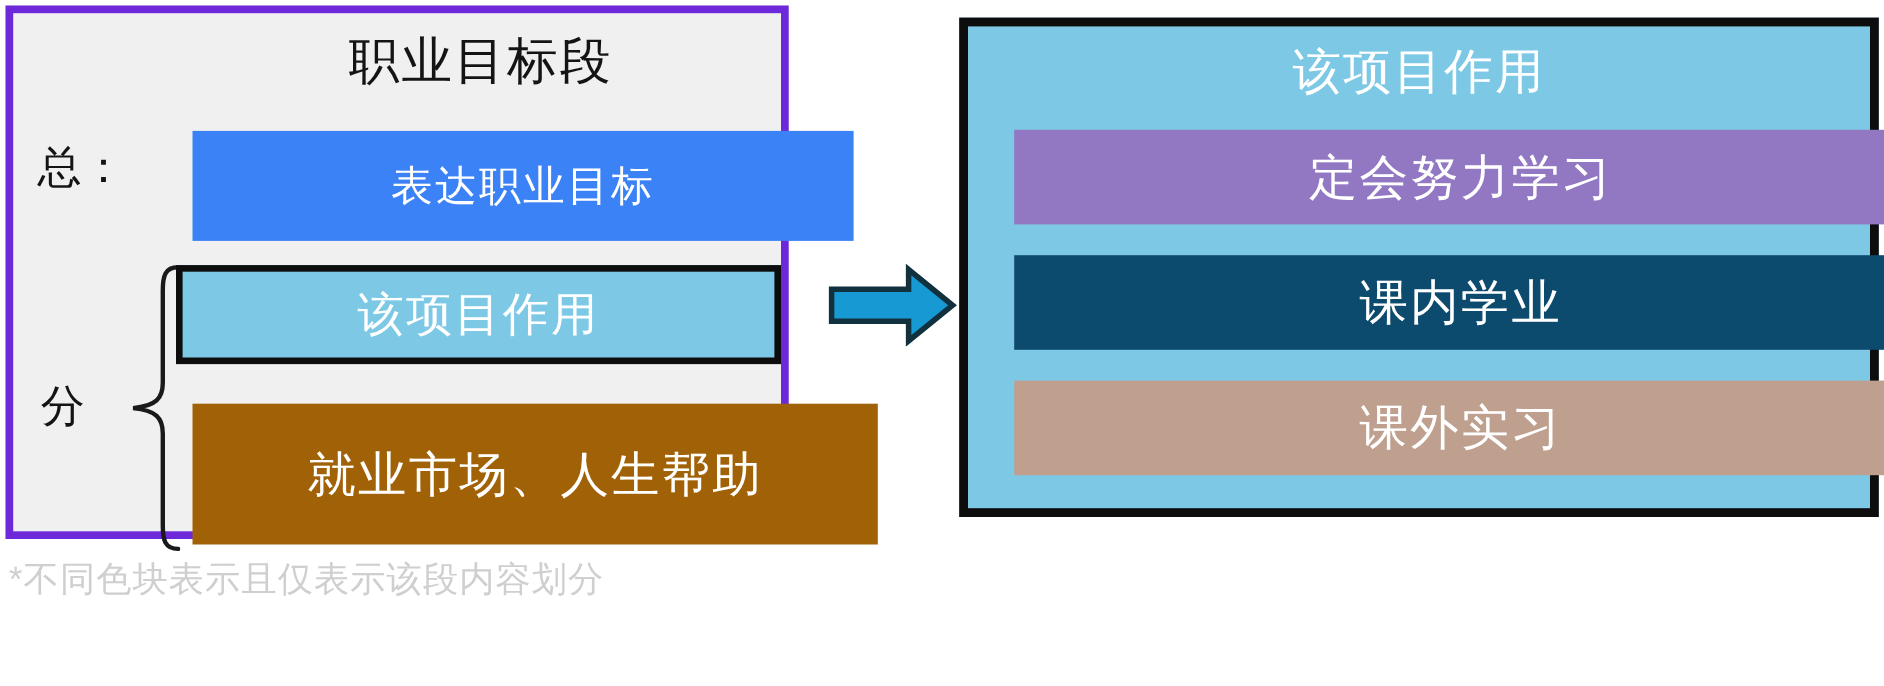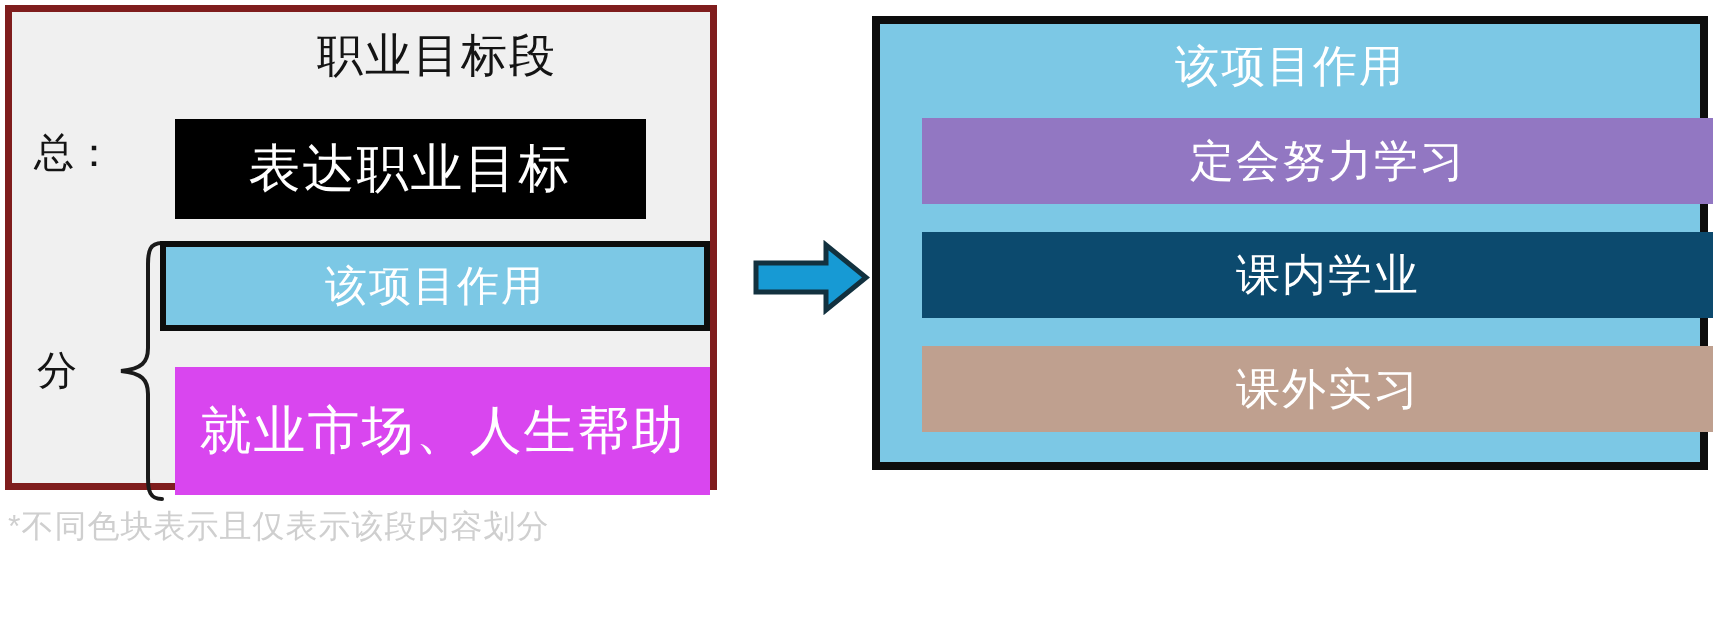--- a/index.html
+++ b/index.html
@@ -24,21 +24,21 @@
   }
 
   
   .left-panel {
     position: absolute;
     left: 5px;
     top: 5px;
     width: 712px;
     height: 485px;
     background: #F0F0F0;
-    border: 7px solid #7f1d1d;
+    border: 7px solid #6d28d9;
     box-sizing: border-box;
   }
 
   .left-title {
     position: absolute;
     left: 160px;
     top: 14px;
     width: 530px;
     text-align: center;
     font-size: 46px;
@@ -64,45 +64,45 @@
     align-items: center;
     justify-content: center;
     color: #ffffff;
     white-space: nowrap;
     box-sizing: border-box;
   }
 
   .block.green-goal {
     left: 163px;
     top: 107px;
-    width: 471px;
+    width: 601px;
     height: 100px;
-    background: #000000;
-    font-size: 52px;
+    background: #3b82f6;
+    font-size: 38px;
     letter-spacing: 2px;
   }
 
   .block.blue-role {
     left: 148px;
     top: 229px;
     width: 550px;
     height: 90px;
     background: #7CC8E5;
     border: 6px solid #0D0D0D;
     font-size: 42px;
     letter-spacing: 2px;
   }
 
   .block.slate-market {
     left: 163px;
     top: 355px;
-    width: 535px;
+    width: 623px;
     height: 128px;
-    background: #d946ef;
-    font-size: 52px;
+    background: #a16207;
+    font-size: 44px;
     letter-spacing: 2px;
   }
 
   
   .brace {
     position: absolute;
     left: 106px;
     top: 228px;
     width: 46px;
     height: 262px;

